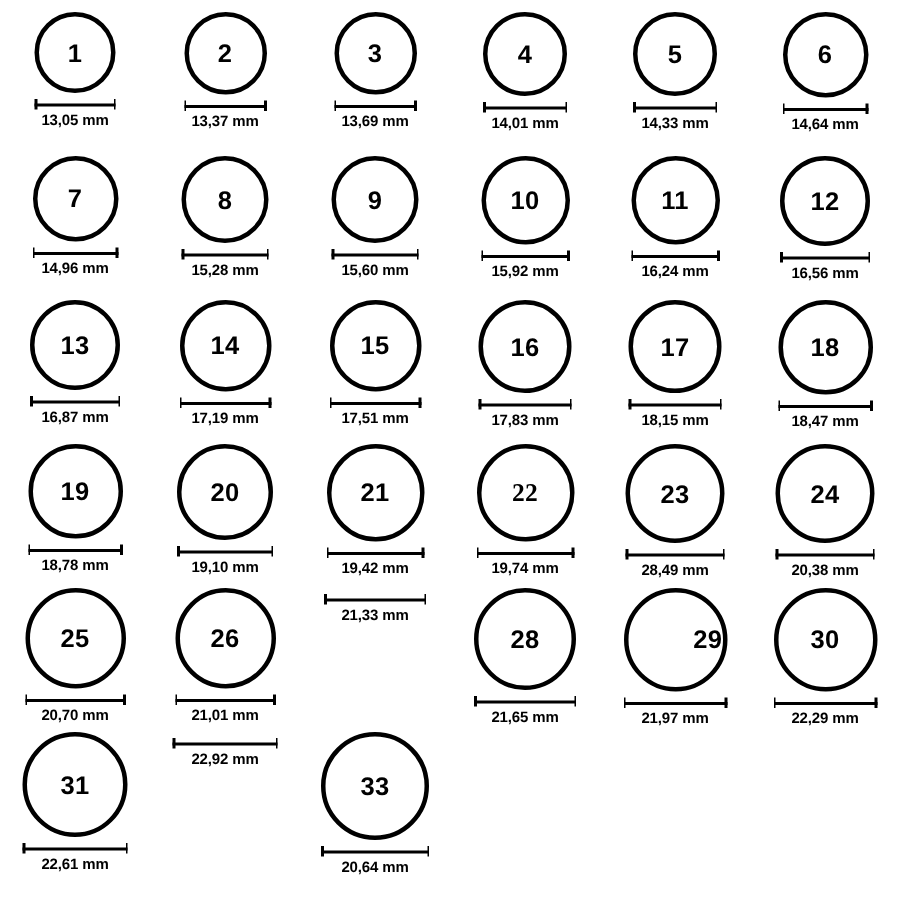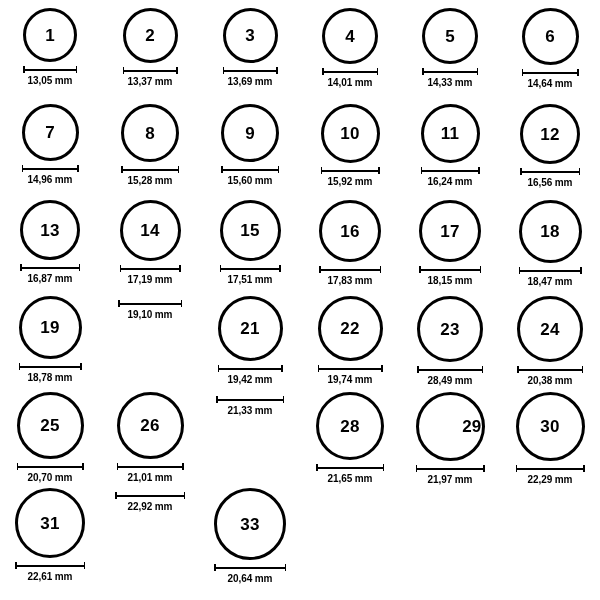--- a/index.html
+++ b/index.html
@@ -296,40 +296,43 @@
           <span class="ring-label">19</span>
         </div>
         <div class="measure" style="width: 63px;">
           <div class="bar"></div>
           <div class="tick"></div>
           <div class="tick"></div>
         </div>
         <div class="mm">18,78 mm</div>
       </div>
       <div class="cell">
+        <div class="ring" style="width: 64px; height: 64px;">
+          <span class="ring-label">20</span>
+        </div>
         <div class="measure" style="width: 64px;">
           <div class="bar"></div>
           <div class="tick"></div>
           <div class="tick"></div>
         </div>
         <div class="mm">19,10 mm</div>
       </div>
       <div class="cell">
         <div class="ring" style="width: 65px; height: 65px;">
           <span class="ring-label">21</span>
         </div>
         <div class="measure" style="width: 65px;">
           <div class="bar"></div>
           <div class="tick"></div>
           <div class="tick"></div>
         </div>
         <div class="mm">19,42 mm</div>
       </div>
       <div class="cell">
-        <div class="ring" style="width: 65px; height: 65px;">
+        <div class="ring" style="width: 65px; height: 65px; font-family: Liberation Serif, serif;">
           <span class="ring-label">22</span>
         </div>
         <div class="measure" style="width: 65px;">
           <div class="bar"></div>
           <div class="tick"></div>
           <div class="tick"></div>
         </div>
         <div class="mm">19,74 mm</div>
       </div>
       <div class="cell">

